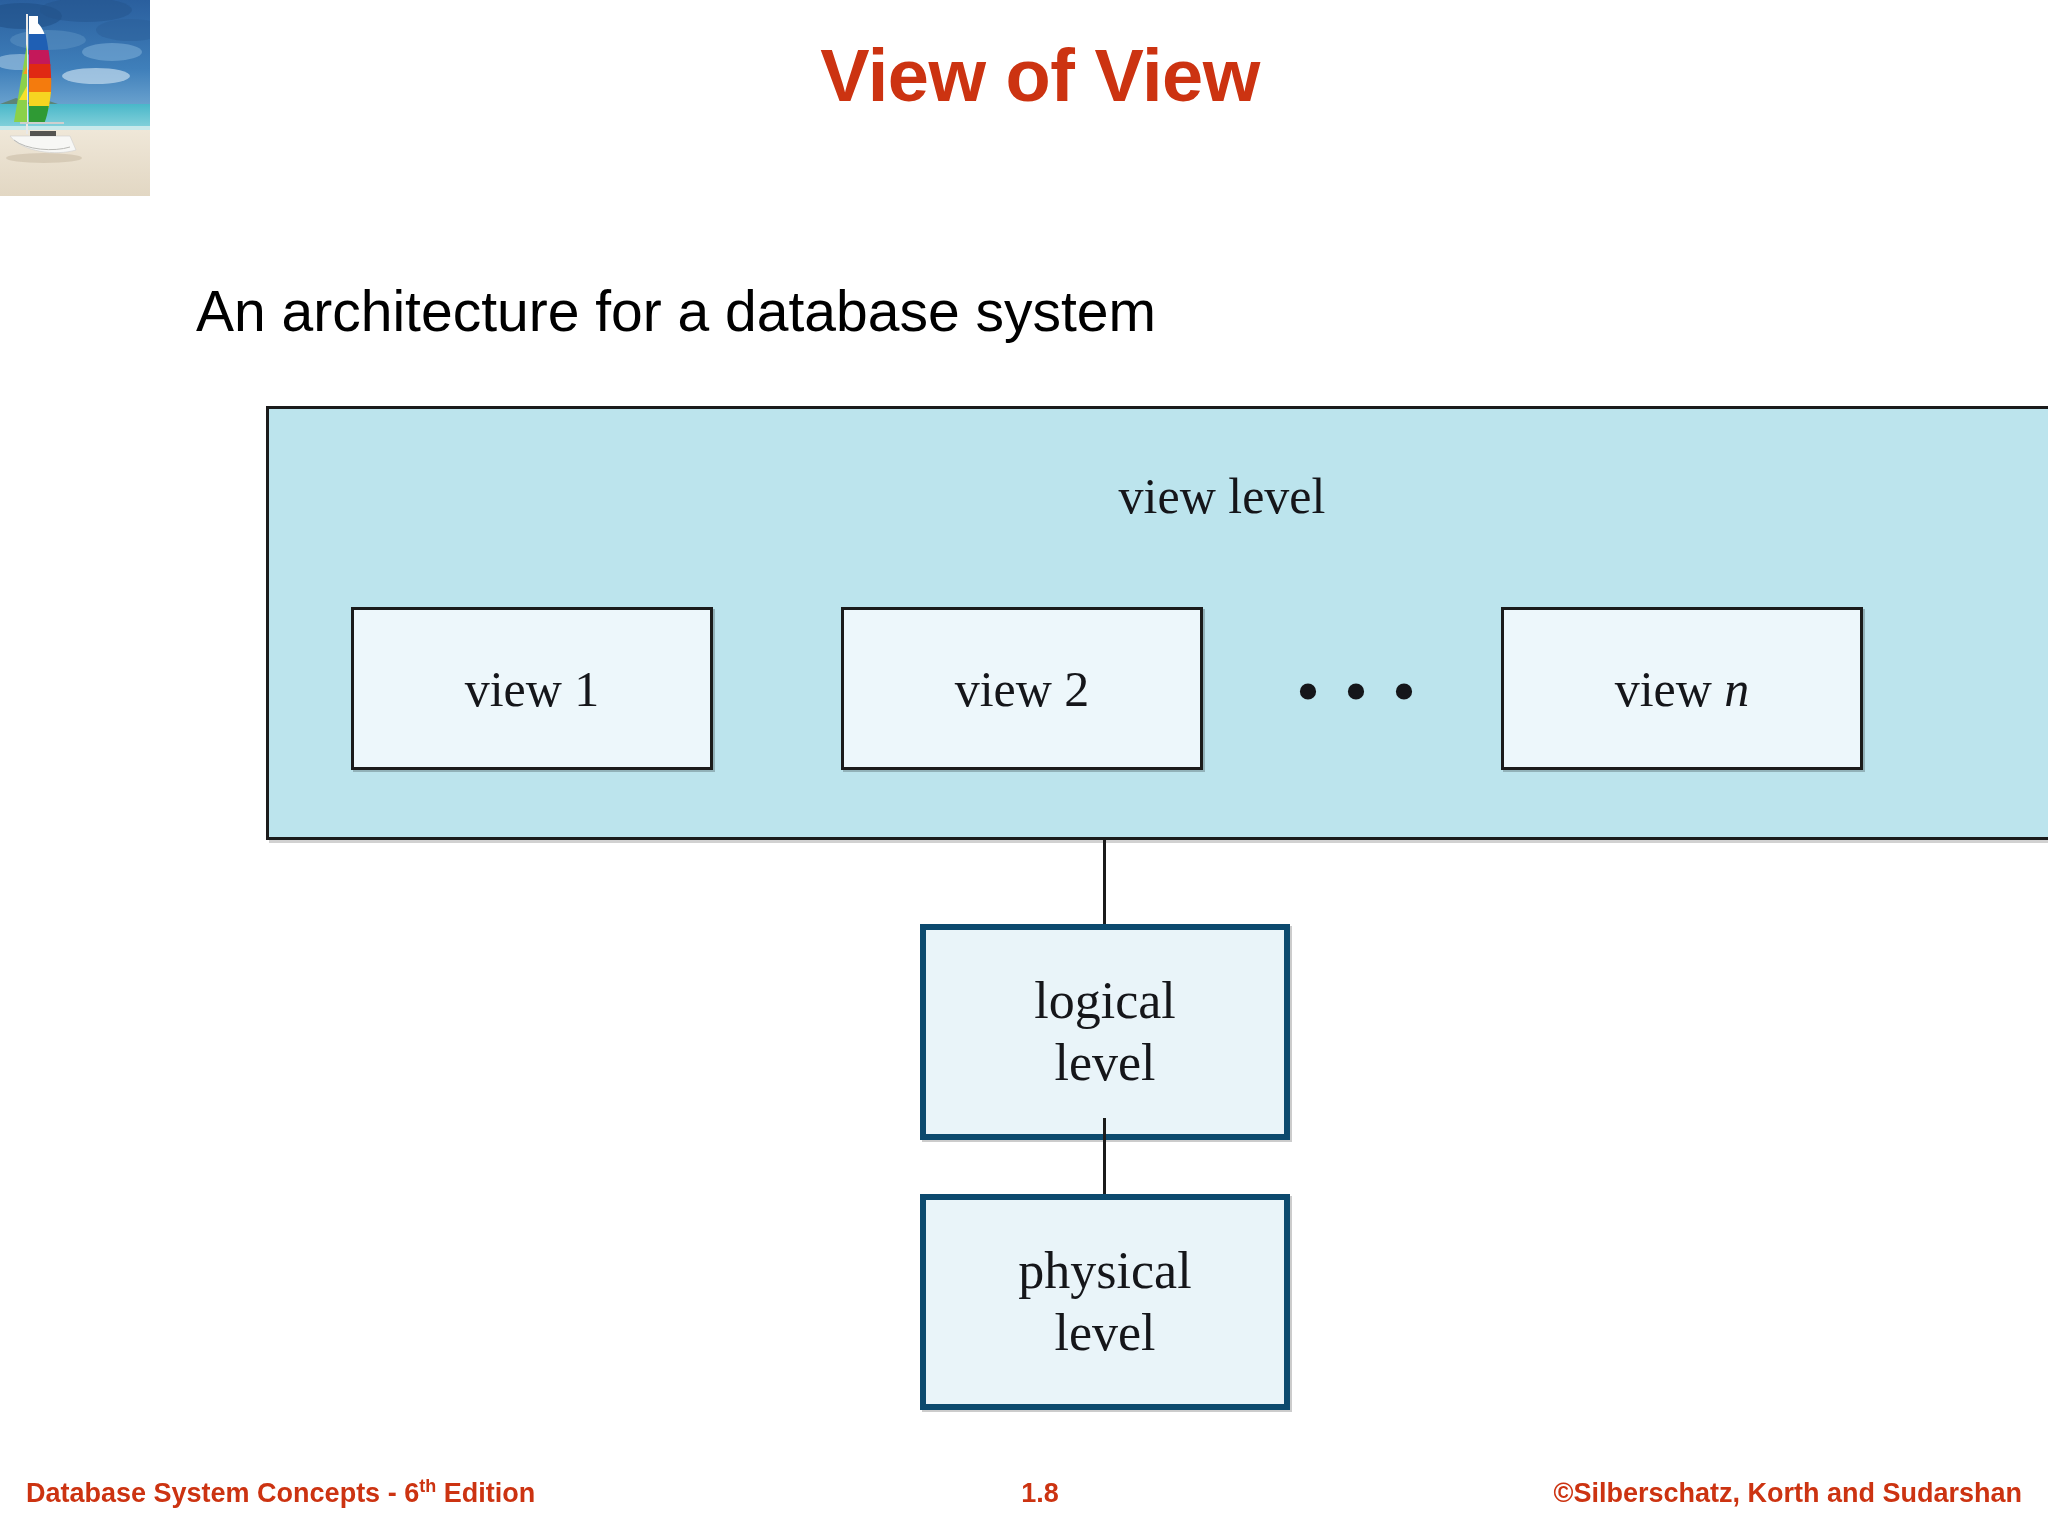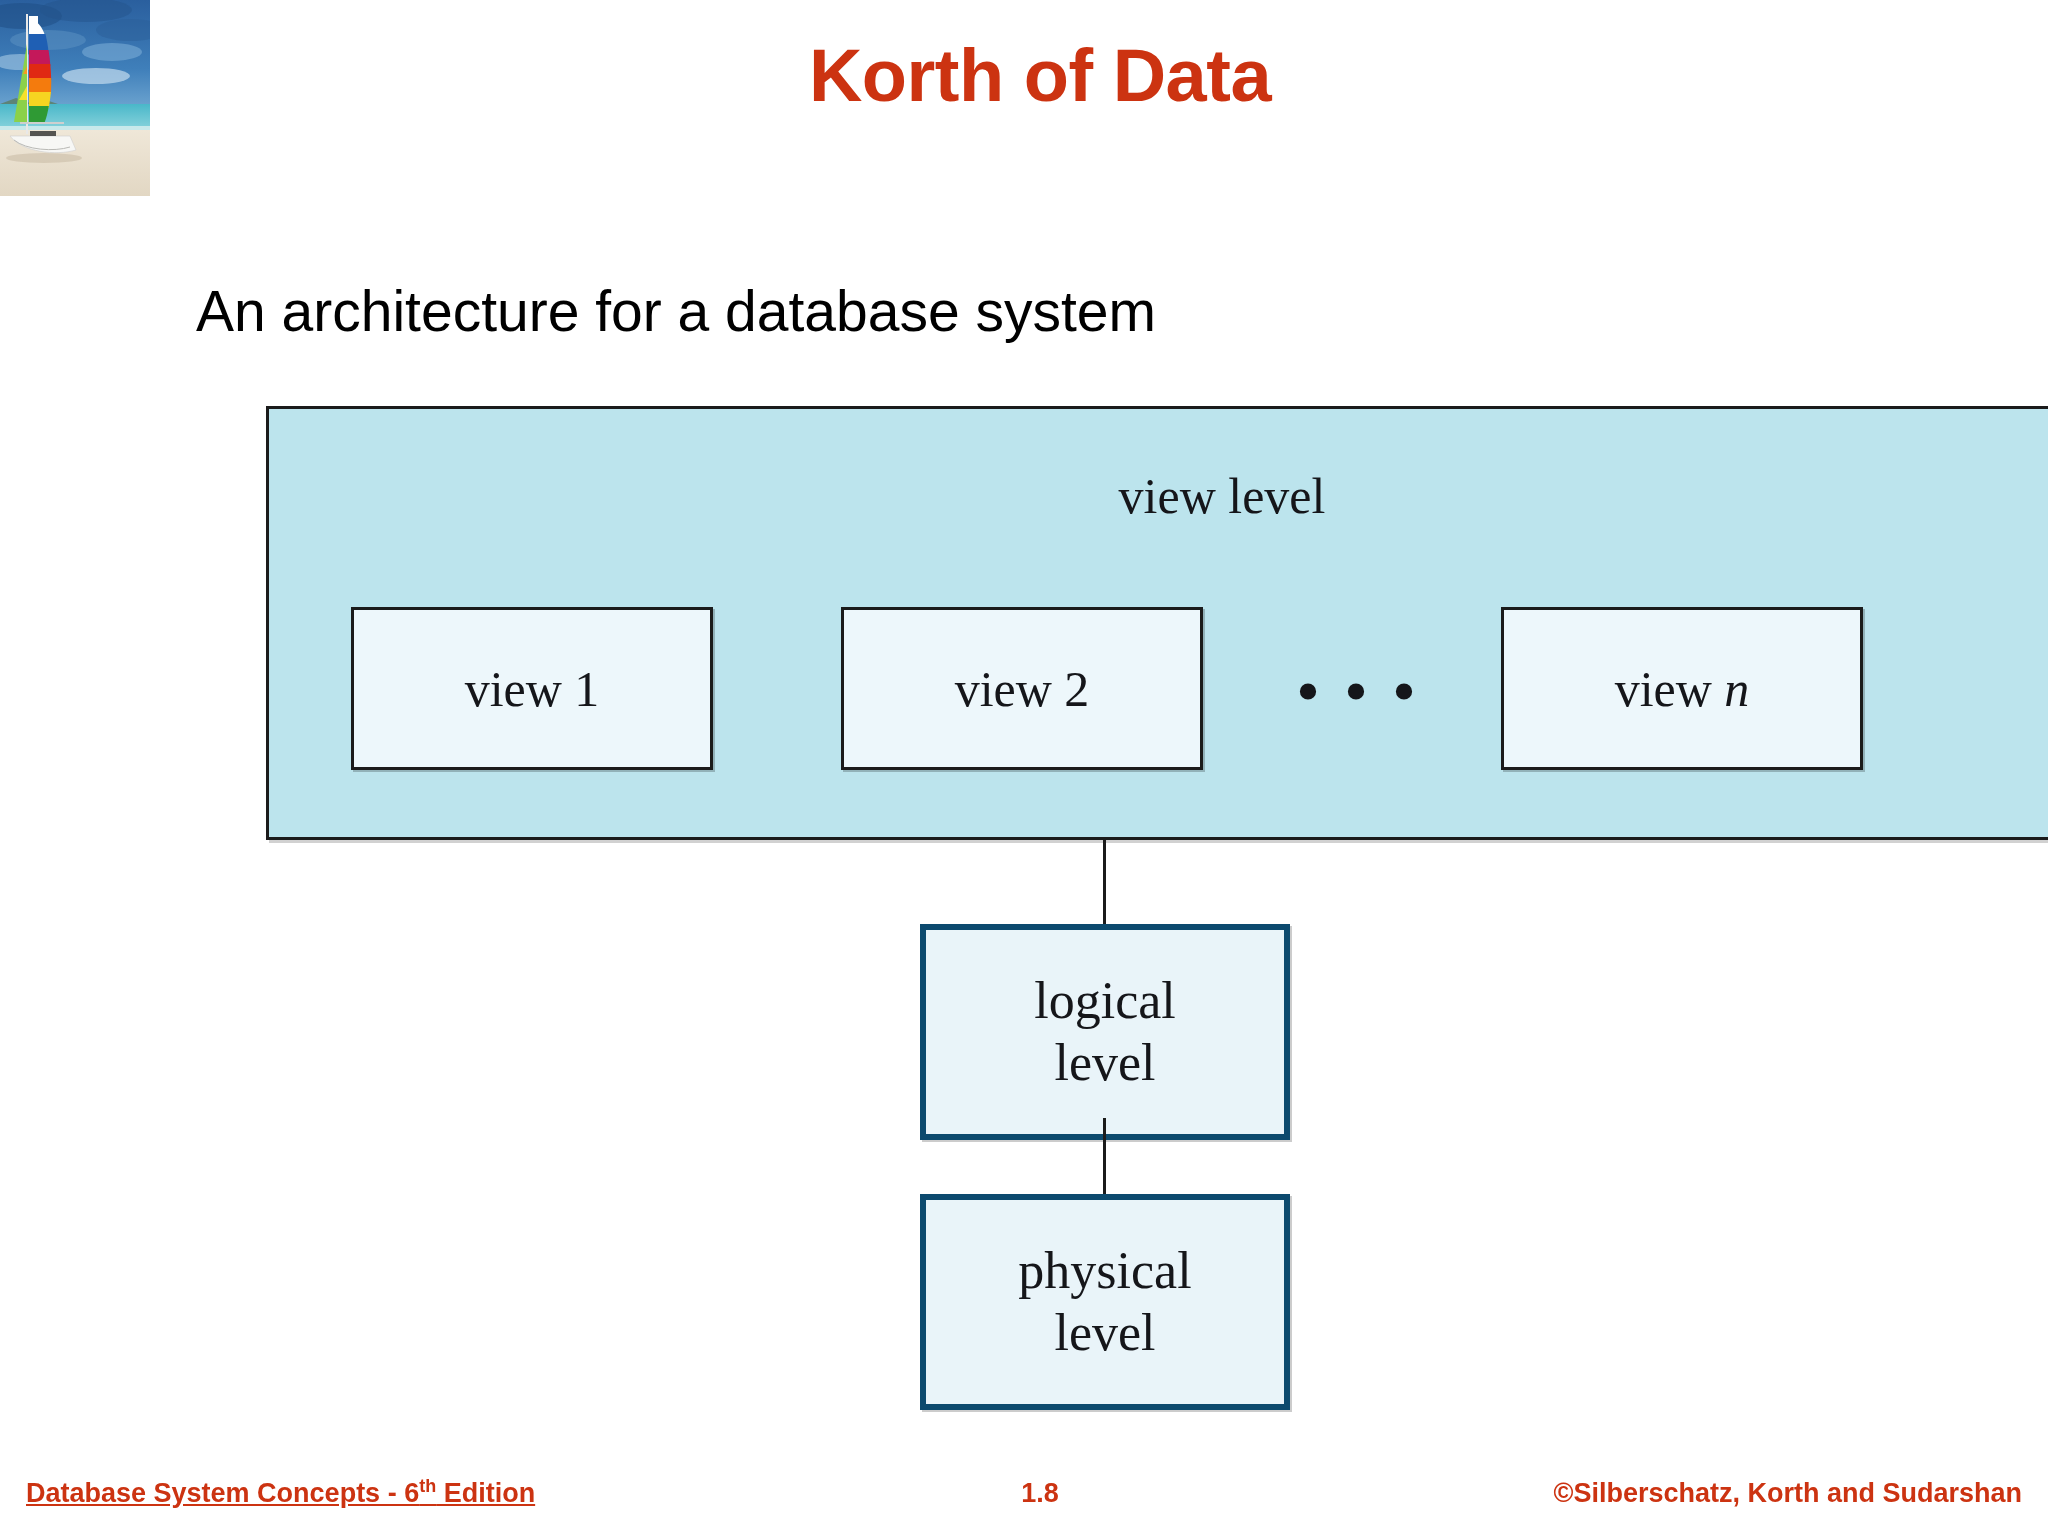--- a/index.html
+++ b/index.html
@@ -174,21 +174,21 @@
   }
   .footer-left, .footer-center, .footer-right {
     position: absolute;
     font-family: "Liberation Sans", sans-serif;
     font-weight: bold;
     font-size: 27px;
     line-height: 34px;
     color: #cc3311;
     white-space: nowrap;
   }
-  .footer-left   { left: 26px;  top: 4px; text-decoration: underline; }
+  .footer-left   { left: 26px;  top: 4px; }
   .footer-center { left: 1040px; top: 4px; transform: translateX(-50%); }
   .footer-right  { right: 26px; top: 4px; }
   .footer-left sup { font-size: 18px; vertical-align: super; line-height: 0; }
 </style>
 </head>
 <body>
 
 <div class="logo">
   <svg width="150" height="196" viewBox="0 0 150 196" xmlns="http://www.w3.org/2000/svg">
     <defs>
@@ -245,21 +245,21 @@
 
     <path d="M10 136 C 22 152 56 156 76 150 L70 136 Z" fill="#f7f7f5" stroke="#cfcfcf" stroke-width="0.6"></path>
     <path d="M14 140 C 26 150 54 152 70 147" fill="none" stroke="#b9b9b5" stroke-width="1"></path>
 
     <rect x="30" y="131" width="26" height="5" fill="#3a3a3a" opacity="0.85"></rect>
 
     <ellipse cx="44" cy="158" rx="38" ry="5" fill="#c9bda6" opacity="0.6"></ellipse>
   </svg>
 </div>
 
-<div class="slide-title">Korth of Data</div>
+<div class="slide-title">View of View</div>
 
 <div class="body-line">An architecture for a database system</div>
 
 <div class="diagram">
 
   <div class="view-level-box">
 
     <div class="view-level-label">view level</div>
 
     <div class="view-box" id="view-box-0">

